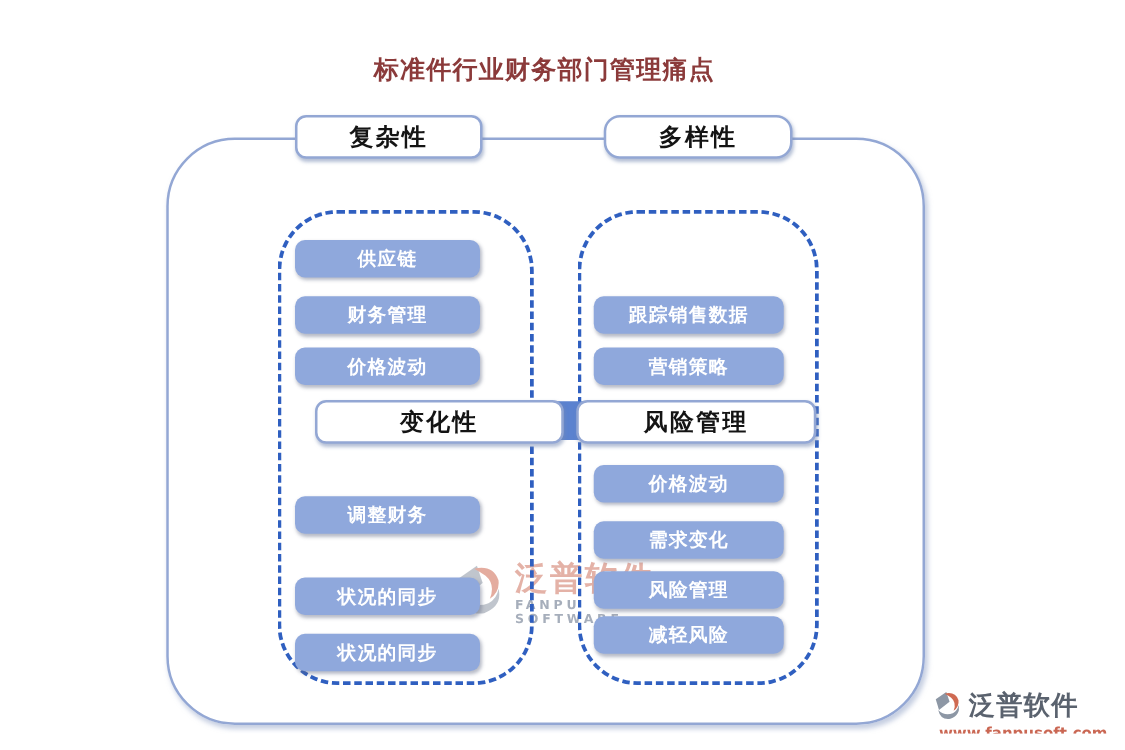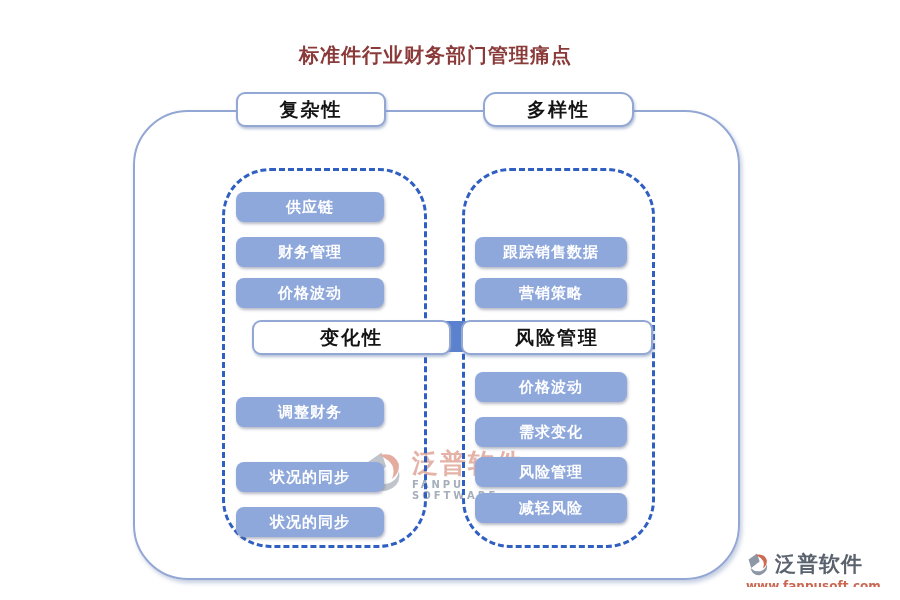--- a/index.html
+++ b/index.html
@@ -63,21 +63,21 @@
   .wm-en{
     font-size:10px;font-weight:bold;color:rgba(150,160,175,0.85);letter-spacing:3px;margin-top:1px;
   }
   
   .footer-logo{left:746px;top:550px;width:145px;z-index:6;}
   .footer-row{display:flex;align-items:center;}
   .footer-brand{
     font-size:21px;font-weight:bold;color:#5a626e;letter-spacing:1px;margin-left:3px;
   }
   .footer-url{
-    font-size:12px;font-weight:bold;color:#ca6753;margin-top:1px;text-align:left;width:140px;
+    font-size:12px;font-weight:bold;color:#ca6753;margin-top:1px;text-align:right;width:140px;
   }
   svg{display:block;}
 </style>
 </head>
 <body>
 
 <div id="stage">
 
   <div class="abs diagram-title">标准件行业财务部门管理痛点</div>
 

